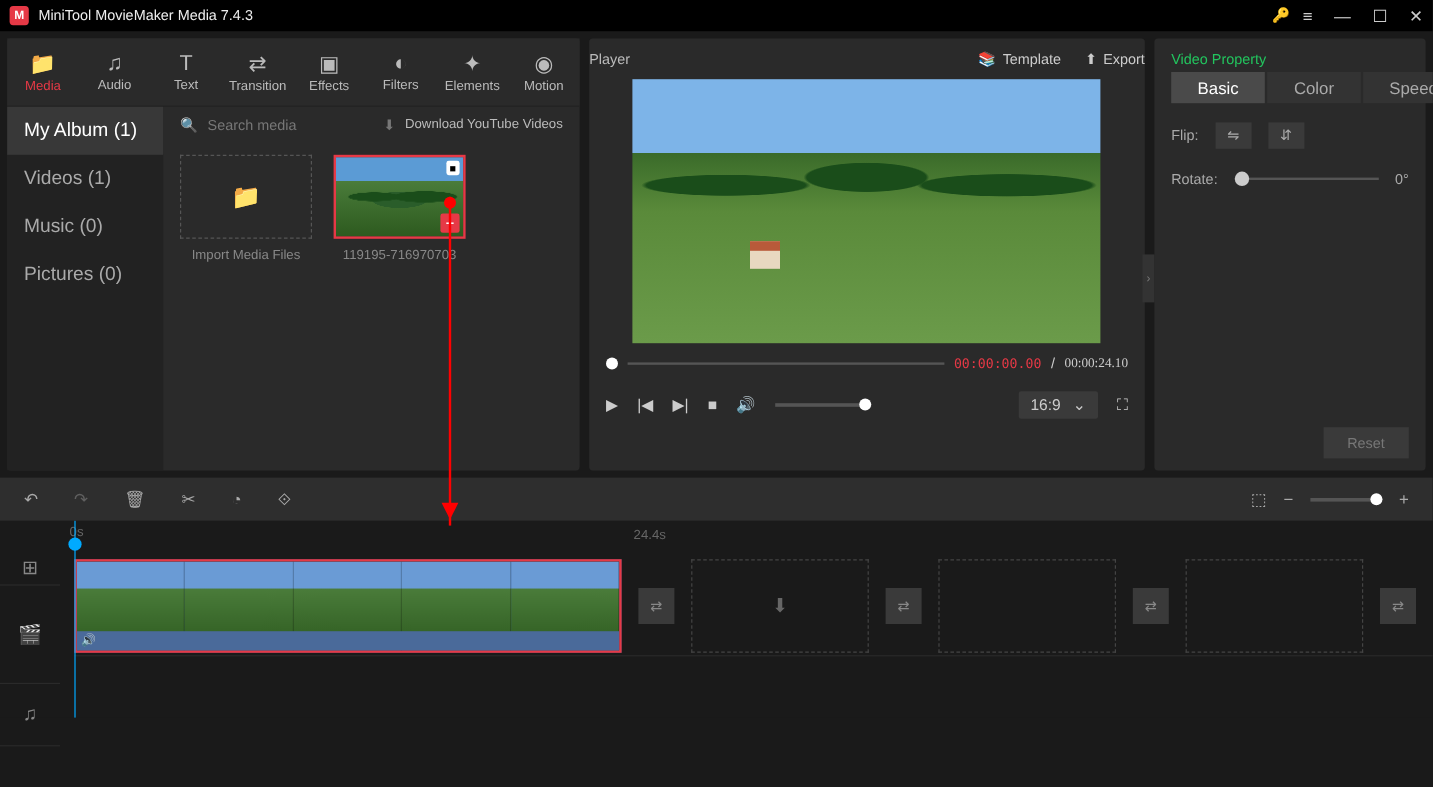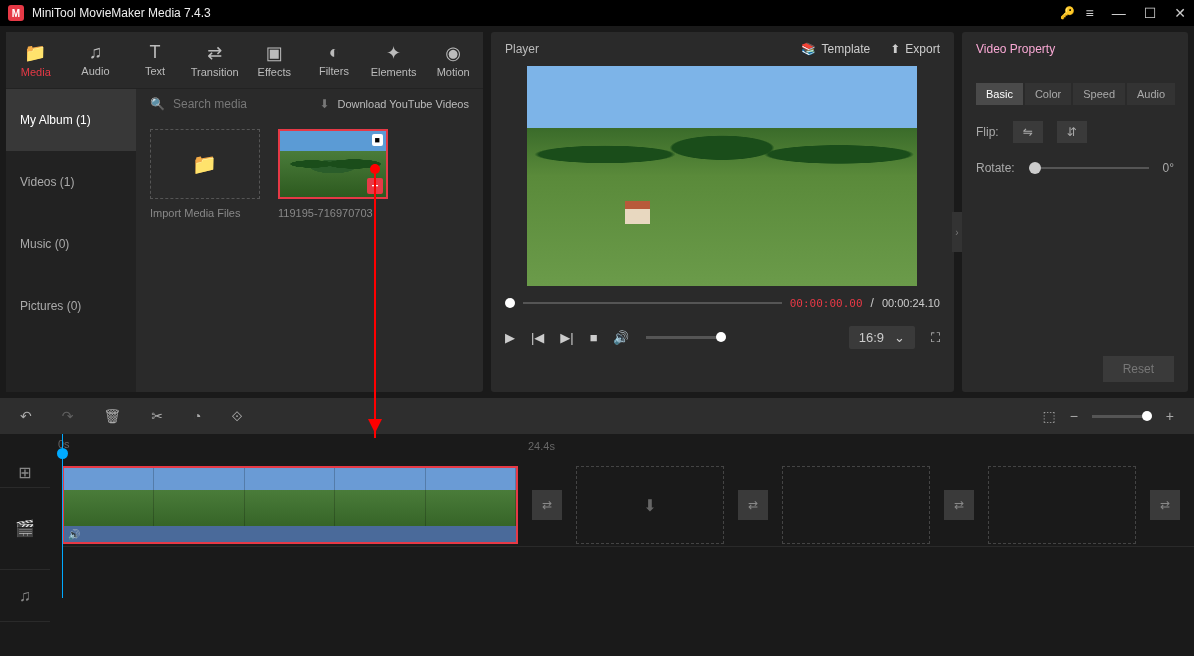--- a/index.html
+++ b/index.html
@@ -12,56 +12,56 @@
 .key-icon{color:#ffc107;margin-right:10px}
 .top{display:flex;gap:8px;padding:6px;height:372px}
 .panel{background:#2a2a2a;border-radius:3px}
 .media-panel{width:478px;display:flex;flex-direction:column}
 .tabs{display:flex;background:#2a2a2a;border-bottom:1px solid #222;padding:6px 0}
 .tab{flex:1;text-align:center;padding:4px 0;cursor:pointer;color:#bbb;font-size:11px}
 .tab.active{color:#e63946}
 .tab-icon{font-size:18px;display:block;margin-bottom:2px}
 .media-sub{display:flex;flex:1}
 .sidebar{width:130px;background:#222}
-.sb-item{padding:24px 14px;cursor:pointer;color:#aaa;font-size:12px}
+.sb-item{padding:11px 14px;cursor:pointer;color:#aaa;font-size:16px}
 .sb-item.active{background:#383838;color:#fff}
 .media-main{flex:1;display:flex;flex-direction:column}
 .media-head{display:flex;align-items:center;padding:8px 14px;gap:8px;color:#777}
 .search{flex:1;color:#777}
 .dl-link{color:#bbb;font-size:11px}
 .thumbs{display:flex;gap:18px;padding:10px 14px}
 .import-box{width:110px;height:70px;border:1px dashed #555;display:flex;align-items:center;justify-content:center;font-size:20px;color:#888}
-.import-lbl{font-size:11px;color:#888;margin-top:8px}
+.import-lbl{text-align:center;font-size:11px;color:#888;margin-top:8px}
 .clip{position:relative}
 .clip-img{width:110px;height:70px;border:2px solid #e63946;background:linear-gradient(to bottom,#5b9bd5 0%,#5b9bd5 30%,#4a7c3a 30%,#2d5a1f 100%);position:relative;overflow:hidden}
 .clip-img::before{content:'';position:absolute;top:30%;left:0;right:0;height:40%;background:radial-gradient(ellipse at 30% 50%,#1a4d1a 20%,transparent 21%),radial-gradient(ellipse at 70% 50%,#1a4d1a 25%,transparent 26%),radial-gradient(ellipse at 50% 60%,#2a5d2a 30%,transparent 31%)}
 .cam-badge{position:absolute;top:3px;right:3px;background:#fff;color:#000;font-size:9px;padding:1px 3px;border-radius:2px}
 .add-btn{position:absolute;bottom:3px;right:3px;width:16px;height:16px;background:#e63946;color:#fff;border-radius:2px;display:flex;align-items:center;justify-content:center;font-size:12px;font-weight:bold}
 .player-panel{width:464px;display:flex;flex-direction:column;padding:0}
-.player-head{display:flex;align-items:center;padding:10px 14px;color:#bbb}
+.player-head{display:flex;align-items:center;padding:10px 0;color:#bbb}
 .player-head-r{margin-left:auto;display:flex;gap:20px;color:#ccc;font-size:12px}
 .ph-btn{display:flex;align-items:center;gap:5px;cursor:pointer}
 .preview{margin:0 auto;width:390px;height:220px;background:linear-gradient(to bottom,#7db4e8 0%,#7db4e8 28%,#3a6b2a 28%,#5a8a3a 50%,#6b9b4a 100%);position:relative;overflow:hidden}
 .preview::before{content:'';position:absolute;top:28%;left:0;right:0;height:30%;background:radial-gradient(ellipse at 20% 40%,#1a4d1a 15%,transparent 16%),radial-gradient(ellipse at 50% 30%,#1a4d1a 18%,transparent 19%),radial-gradient(ellipse at 80% 40%,#1a4d1a 16%,transparent 17%)}
 .preview::after{content:'';position:absolute;bottom:28%;left:25%;width:25px;height:15px;background:#e8d8c0;border-top:8px solid #b85a3a}
 .scrub{display:flex;align-items:center;padding:10px 14px;gap:8px}
 .scrub-dot{width:10px;height:10px;background:#fff;border-radius:50%}
 .scrub-bar{flex:1;height:2px;background:#555}
 .time-cur{color:#e63946;font-family:monospace;font-size:11px}
-.time-tot{color:#ccc;font-family:Liberation Sans, sans-serif;font-size:11px}
+.time-tot{color:#ccc;font-family:Liberation Serif, serif;font-size:11px}
 .ctrls{display:flex;align-items:center;padding:6px 14px 10px;gap:16px;color:#ccc}
 .ctrls span{cursor:pointer;font-size:13px}
 .vol-bar{width:80px;height:3px;background:#555;position:relative}
 .vol-bar::after{content:'';position:absolute;right:0;top:-4px;width:10px;height:10px;background:#fff;border-radius:50%}
 .spacer{flex:1}
 .ratio-sel{background:#3a3a3a;padding:4px 10px;border-radius:2px;display:flex;gap:10px;align-items:center}
 .props-panel{width:226px;display:flex;flex-direction:column;padding:10px 14px}
-.props-title{color:#f9a8d4;margin-bottom:27px;font-size:12px}
+.props-title{color:#22c55e;margin-bottom:4px;font-size:12px}
 .prop-tabs{display:flex;gap:2px;margin-bottom:16px}
-.prop-tab{padding:5px 10px;background:#333;color:#aaa;cursor:pointer;font-size:11px}
+.prop-tab{padding:5px 22px;background:#333;color:#aaa;cursor:pointer;font-size:14px}
 .prop-tab.active{background:#4a4a4a;color:#fff}
 .prop-row{display:flex;align-items:center;gap:14px;margin-bottom:18px;color:#aaa;font-size:12px}
 .flip-btn{width:30px;height:22px;background:#3a3a3a;display:flex;align-items:center;justify-content:center;cursor:pointer;font-size:12px}
 .rot-slider{flex:1;height:2px;background:#555;position:relative}
 .rot-slider::after{content:'';position:absolute;left:0;top:-5px;width:12px;height:12px;background:#ccc;border-radius:50%}
 .reset-btn{margin-top:auto;align-self:flex-end;padding:6px 20px;background:#3a3a3a;color:#777;border:none;cursor:pointer;font-size:12px}
 .expand-handle{position:absolute;left:-10px;top:50%;width:10px;height:40px;background:#333;color:#777;display:flex;align-items:center;justify-content:center;cursor:pointer;font-size:10px}
 .tl-tools{height:36px;background:#2e2e2e;display:flex;align-items:center;padding:0 20px;gap:30px;color:#aaa}
 .tl-tools span{cursor:pointer;font-size:14px}
 .tl-tools .tl-r{margin-left:auto;display:flex;gap:14px;align-items:center}

